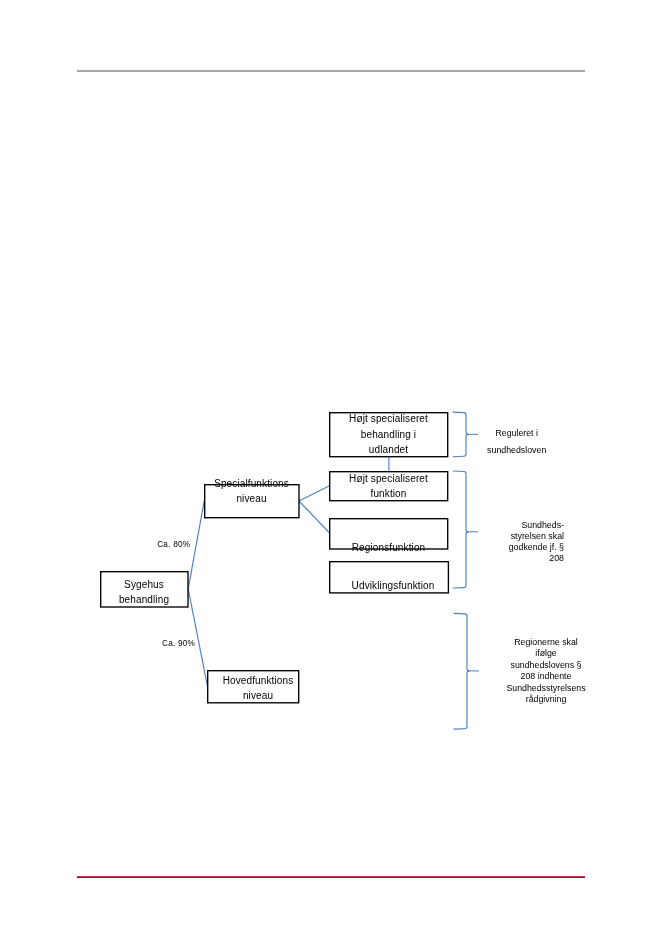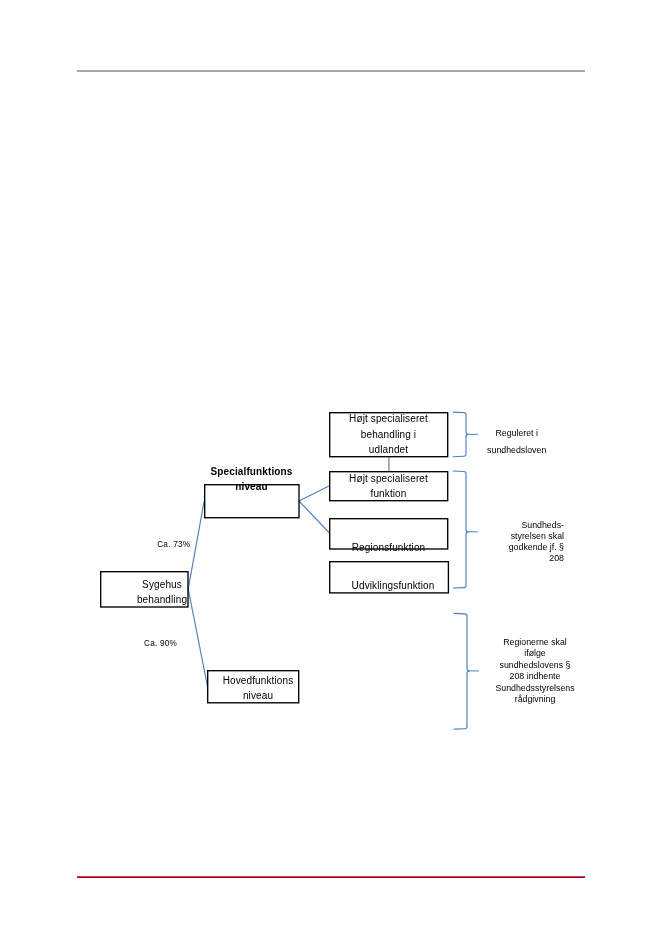--- a/index.html
+++ b/index.html
@@ -101,25 +101,25 @@
       <rect x="100.7" y="571.7" width="87.3" height="35.3"></rect>
       <rect x="204.7" y="484.7" width="94.3" height="33"></rect>
       <rect x="207.7" y="670.7" width="91" height="32.1"></rect>
       <rect x="329.7" y="412.7" width="118" height="44"></rect>
       <rect x="329.7" y="471.7" width="118" height="29"></rect>
       <rect x="329.7" y="518.7" width="118" height="30.3"></rect>
       <rect x="329.7" y="561.7" width="118.7" height="31.2"></rect>
     </g>
   </svg>
 
-  <div class="node" style="left:100px; top:571px; width:88px; height:36px;margin-left:18px;">
+  <div class="node" style="left:100px; top:571px; width:88px; height:36px;">
     <span>Sygehus<br>behandling</span>
   </div>
 
-  <div class="node" style="left:204px; top:472px; width:95px; height:22px;font-weight:bold;">
+  <div class="node" style="left:204px; top:484px; width:95px; height:22px;">
     <span>Specialfunktions<br>niveau</span>
   </div>
 
   <div class="node" style="left:207px; top:670px; width:102px; height:33px;">
     <span>Hovedfunktions<br>niveau</span>
   </div>
 
   <div class="node" style="left:329px; top:412px; width:119px; height:45px;">
     <span>Højt specialiseret<br>behandling i<br>udlandet</span>
   </div>
@@ -129,22 +129,22 @@
   </div>
 
   <div class="node" style="left:329px; top:518px; width:119px; height:37px;">
     <span>Regionsfunktion</span>
   </div>
 
   <div class="node" style="left:329px; top:561px; width:128px; height:32px;">
     <span>Udviklingsfunktion</span>
   </div>
 
-  <div class="pct" style="left:157.2px; top:539.6px;">Ca. 73%</div>
-  <div class="pct" style="left:144px; top:639.2px;">Ca. 90%</div>
+  <div class="pct" style="left:157.2px; top:539.6px;">Ca. 80%</div>
+  <div class="pct" style="left:162px; top:639.2px;">Ca. 90%</div>
 
   <div class="annot" style="left:466.7px; top:425px; width:100px; line-height:17px;">Reguleret  i<br>sundhedsloven</div>
   <div class="annot" style="left:464px; top:520.2px; width:100px; line-height:11px;text-align:right;">Sundheds-<br>styrelsen skal<br>godkende jf. §<br>208</div>
-  <div class="annot" style="left:485px; top:636.5px; width:100px; line-height:11.5px;">Regionerne  skal<br>ifølge<br>sundhedslovens §<br>208 indhente<br>Sundhedsstyrelsens<br>rådgivning</div>
+  <div class="annot" style="left:496px; top:636.5px; width:100px; line-height:11.5px;">Regionerne  skal<br>ifølge<br>sundhedslovens §<br>208 indhente<br>Sundhedsstyrelsens<br>rådgivning</div>
 
   </div>
 
 </div>
 
 </body></html>

